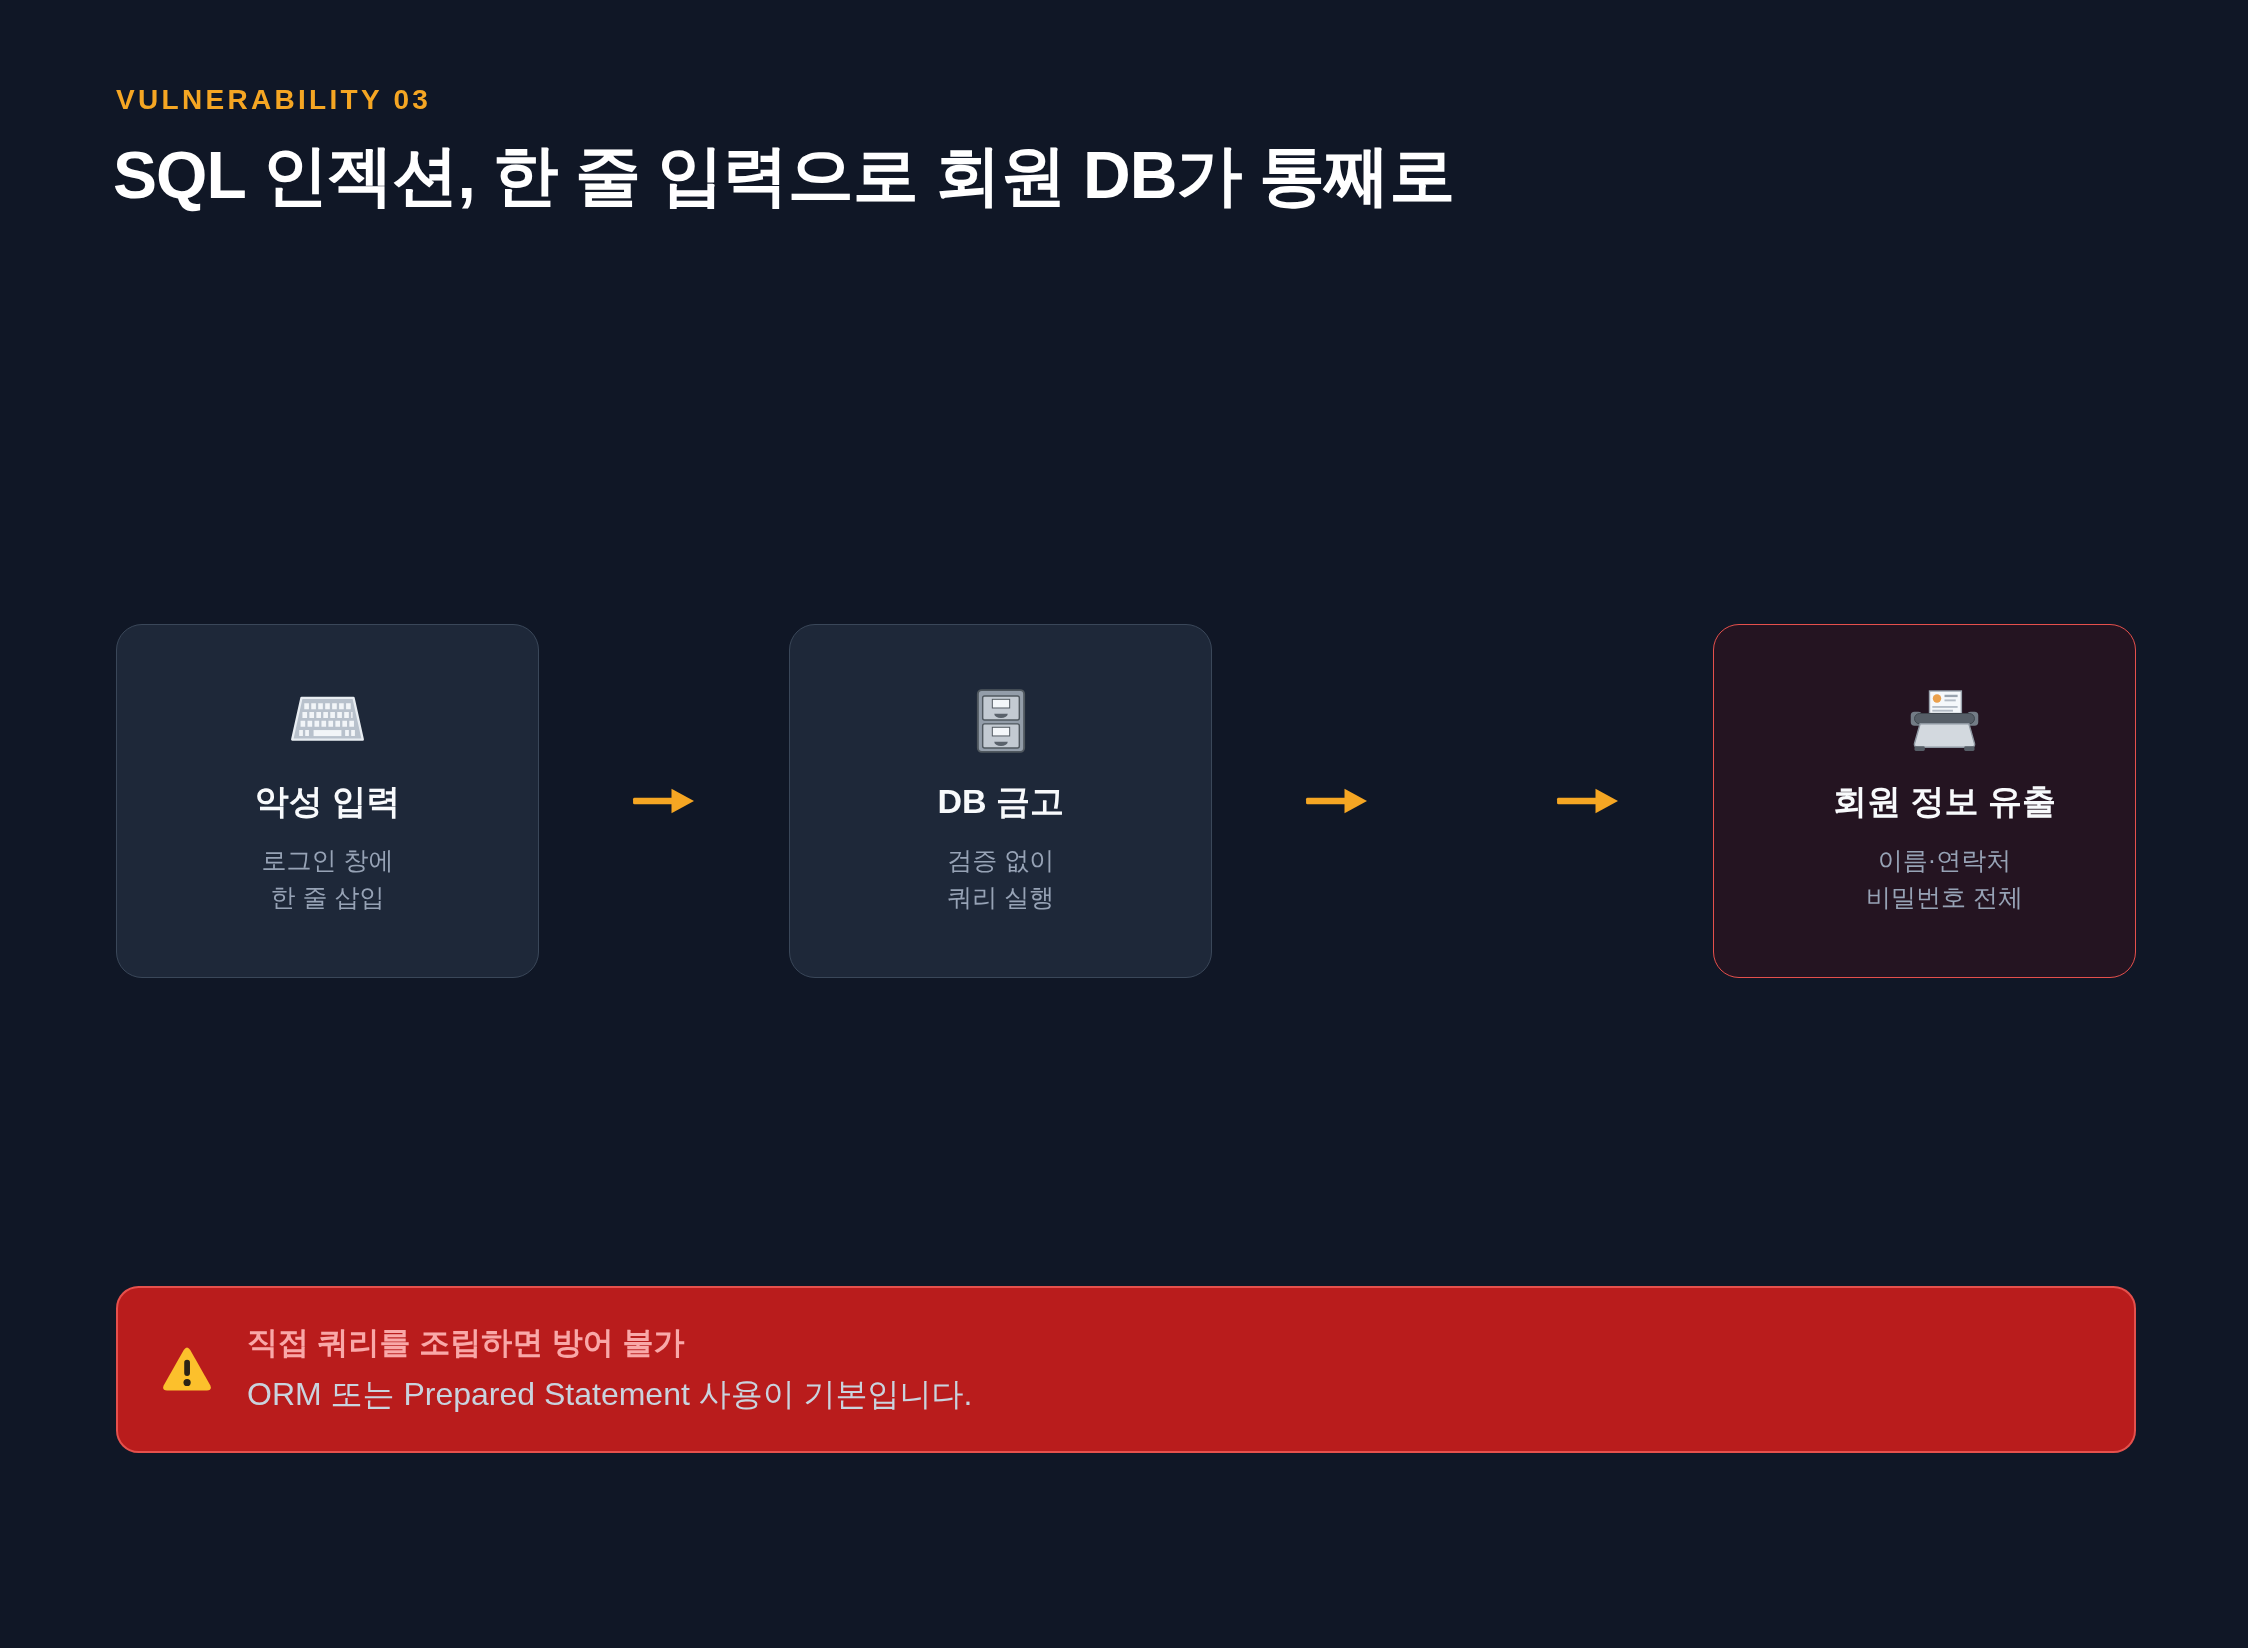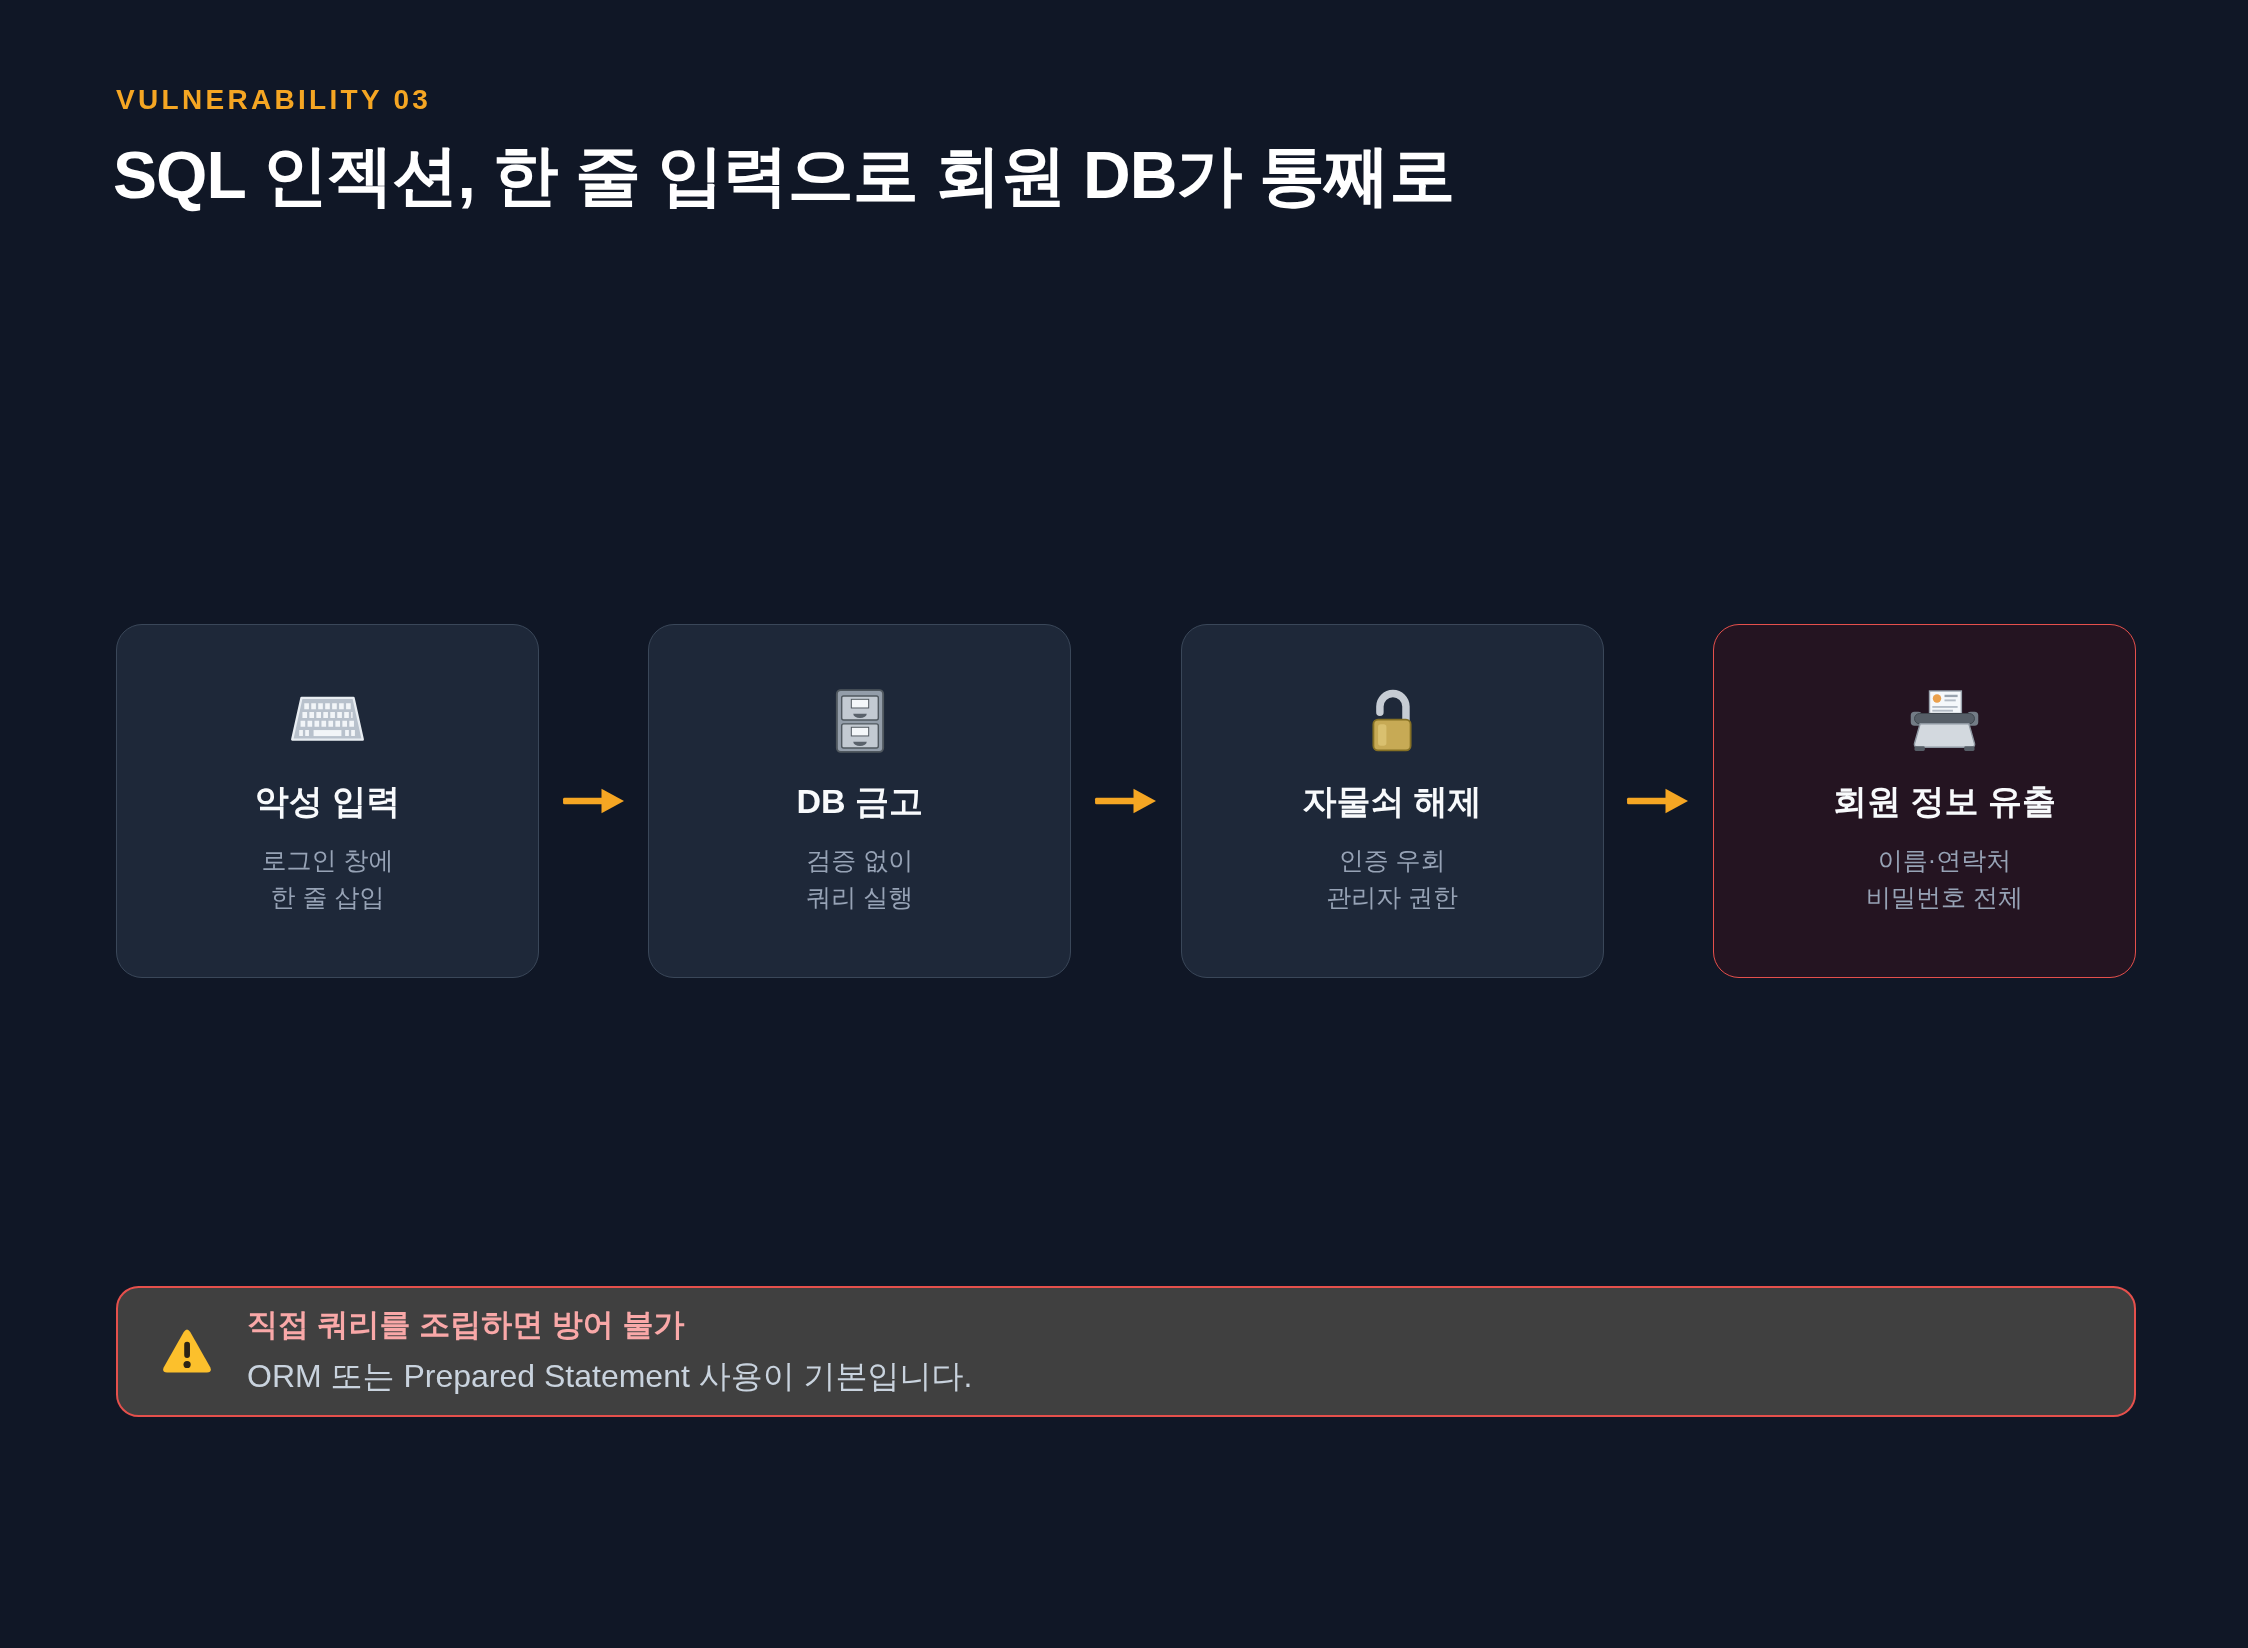--- a/index.html
+++ b/index.html
@@ -73,22 +73,22 @@
   .arrow-cell {
     flex: 1 1 auto;
     display: flex;
     align-items: center;
     justify-content: center;
   }
   .warning-banner {
     position: absolute;
     left: 116px; top: 1286px;
     width: 2020px;
-    height: 131px;
-    background: #404040;
+    height: 167px;
+    background: #b91c1c;
     border: 2.8px solid #E5504C;
     border-radius: 22.5px;
     display: flex;
     align-items: center;
     padding: 0 43px;
   }
   .warning-icon-wrap {
     flex: 0 0 auto;
     display: flex;
     align-items: center;
@@ -159,34 +159,20 @@
     </div>
   </div>
 
   <div class="arrow-cell">
     <svg width="64" height="30" viewBox="0 0 68 32">
       <rect x="1" y="12.5" width="45" height="7" rx="1.5" fill="#F5A623"></rect>
       <path d="M42 3 L66 16 L42 29 Z" fill="#F5A623"></path>
     </svg>
   </div>
 
-  <div class="flow-card">
-    <div class="card-icon">
-      <svg width="58" height="67" viewBox="0 0 62 72">
-        <path d="M46 36 V20 A14 14 0 0 0 18 20 V26" fill="none" stroke="#c6ccd4" stroke-width="8" stroke-linecap="round"></path>
-        <rect x="11" y="34" width="40" height="33" rx="5" fill="#c7aa55" stroke="#857024" stroke-width="2"></rect>
-        <rect x="16" y="39" width="9" height="23" rx="3" fill="#d9c06f"></rect>
-      </svg>
-    </div>
-    <div class="card-title">자물쇠 해제</div>
-    <div class="card-desc">
-      <span>인증 우회</span><br>
-      <span>관리자 권한</span>
-    </div>
-  </div>
 
   <div class="arrow-cell">
     <svg width="64" height="30" viewBox="0 0 68 32">
       <rect x="1" y="12.5" width="45" height="7" rx="1.5" fill="#F5A623"></rect>
       <path d="M42 3 L66 16 L42 29 Z" fill="#F5A623"></path>
     </svg>
   </div>
 
   <div class="flow-card danger">
     <div class="card-icon">

